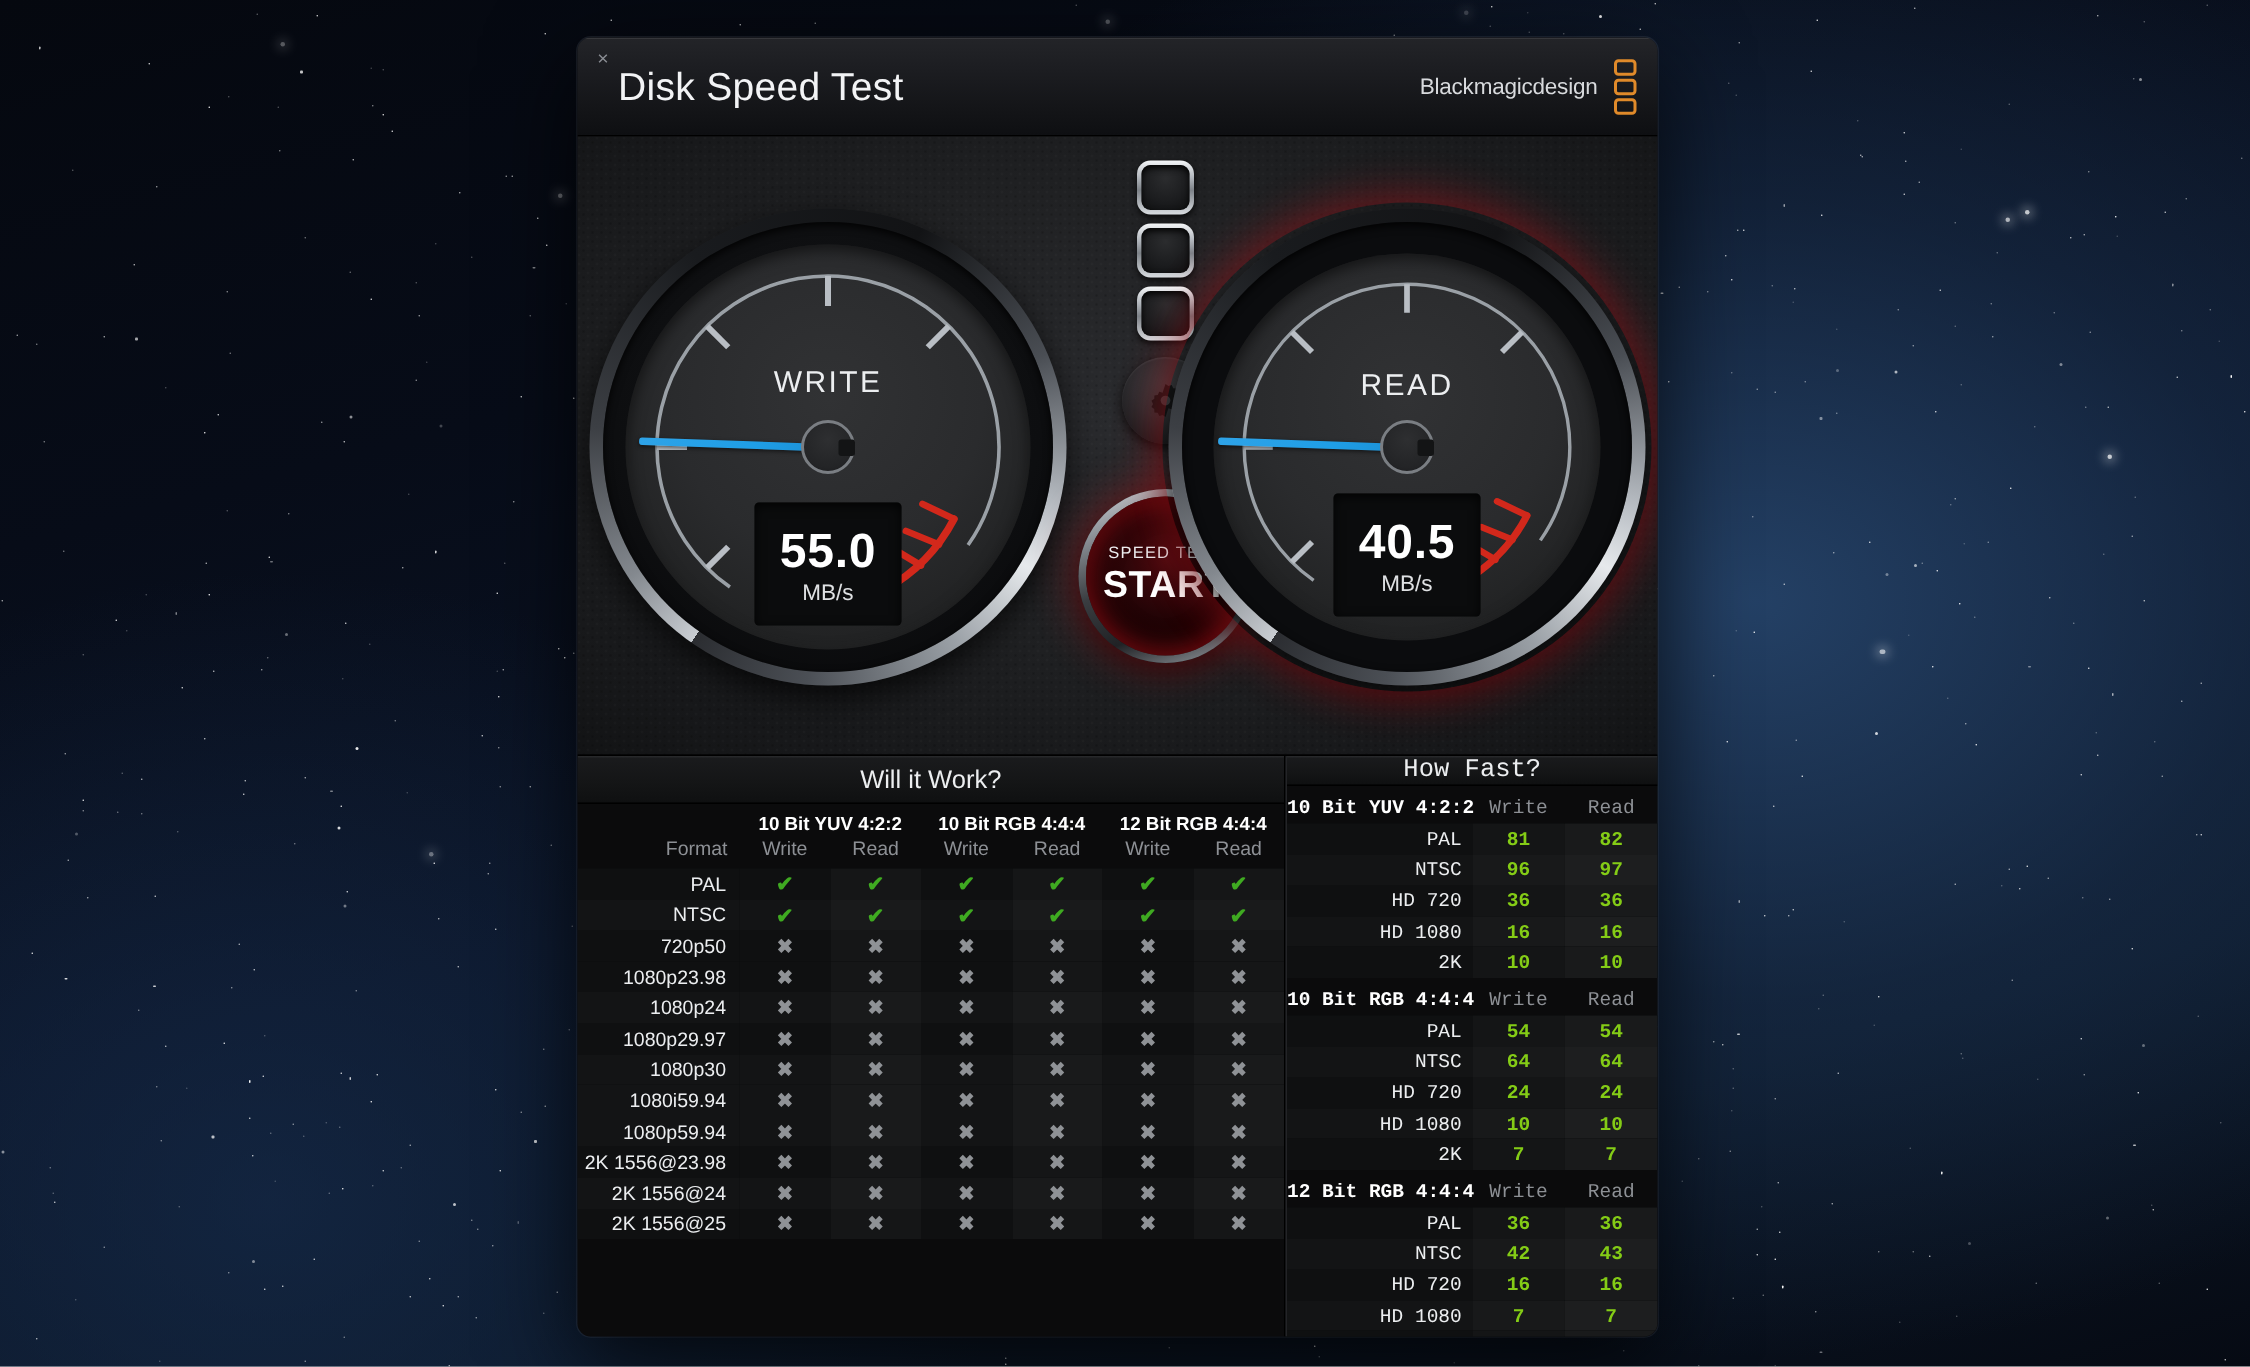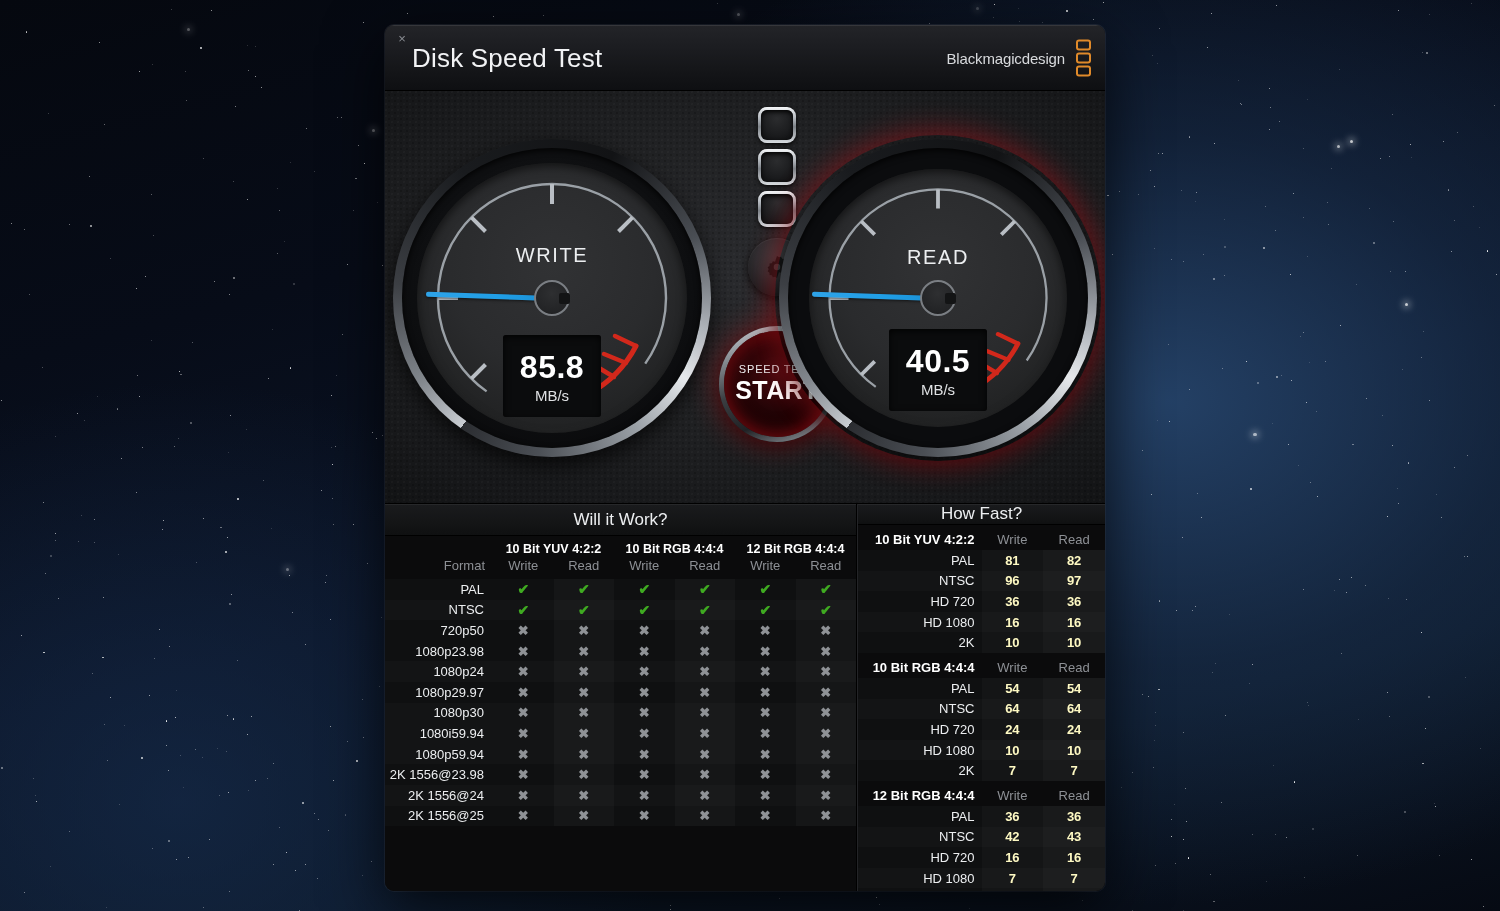--- a/index.html
+++ b/index.html
@@ -182,21 +182,21 @@
   #panels { position:relative; height:388px; background:#0b0b0c; display:flex;
             border-top:1px solid #000; }
   .panel-head {
     height:32px; display:flex; align-items:center; justify-content:center;
     color:#eceef0; font-size:17px;
     background:linear-gradient(180deg,#1a1b1d 0%, #141516 60%, #0f1011 100%);
     border-bottom:1px solid #000;
     box-shadow: inset 0 1px 0 rgba(255,255,255,.06);
   }
   #left-panel { width:472px; border-right:1px solid #000; display:flex; flex-direction:column; }
-  #right-panel { flex:1; display:flex; flex-direction:column; border-left:1px solid #232427; }
+  #right-panel { flex:1; display:flex; flex-direction:column; border-left:1px solid #232427;font-family:Liberation Mono, monospace; }
 
   table { border-collapse:collapse; width:100%; }
 
   
   #wiw { font-size:12.5px; table-layout:fixed; }
   #wiw .grp { color:#fff; font-weight:bold; font-size:12.5px; text-align:center; padding:6px 0 1px; }
   #wiw .sub { color:#8d9095; font-size:13px; text-align:center; padding:1px 0 6px; font-weight:400;}
   #wiw .sub.fmt { text-align:right; padding-right:8px; }
   #wiw td.fmt {
     text-align:right; padding-right:9px; color:#eceef0; font-size:13px; height:20.6px;
@@ -211,21 +211,21 @@
   .xx  { color:#8f9296; font-size:13px; font-weight:bold; }
 
   
   #hf { font-size:13px; table-layout:fixed; }
   #hf col.n { width:104px; }
   #hf col.v { width:52px; }
   #hf .sect td { padding:7px 0 3px; }
   #hf .sect .name { color:#fff; font-weight:bold; font-size:13px; text-align:right; padding-right:7px; white-space:nowrap;}
   #hf .sect .hd { color:#8d9095; font-size:13px; text-align:center; font-weight:400;}
   #hf td.name { color:#eceef0; text-align:right; padding-right:7px; height:20.6px; }
-  #hf td.num  { color:#fef9c3; text-align:center; font-weight:bold; height:20.6px; }
+  #hf td.num  { color:#84cc16; text-align:center; font-weight:bold; height:20.6px; }
   #hf .stripe-a { background:#0f1011; }
   #hf .stripe-b { background:#131415; }
   #hf .colbg-a { background:rgba(255,255,255,.022); }
   #hf .colbg-b { background:rgba(255,255,255,.045); }
 </style>
 </head>
 <body>
 
 <div class="stars" id="stars">
     <i style="left:513.8px;top:89.1px;width:0.9px;height:0.9px;opacity:0.41;"></i>
@@ -1047,21 +1047,21 @@
               <line x1="173" y1="214" x2="155" y2="201"></line>
               <line x1="163" y1="220" x2="143" y2="210"></line>
             </g>
           </svg>
         </div>
         <div class="g-label">WRITE</div>
         <div class="needle" style="transform:rotate(2deg)"></div>
         <div class="needle-cap"></div>
         <div class="hub"></div>
         <div class="readout">
-          <div class="val">85.8</div>
+          <div class="val">55.0</div>
           <div class="unit">MB/s</div>
         </div>
       </div>
     </div>
 
     <div id="center">
       <div id="leds">
         <div class="led">
             <span></span>
           </div>

